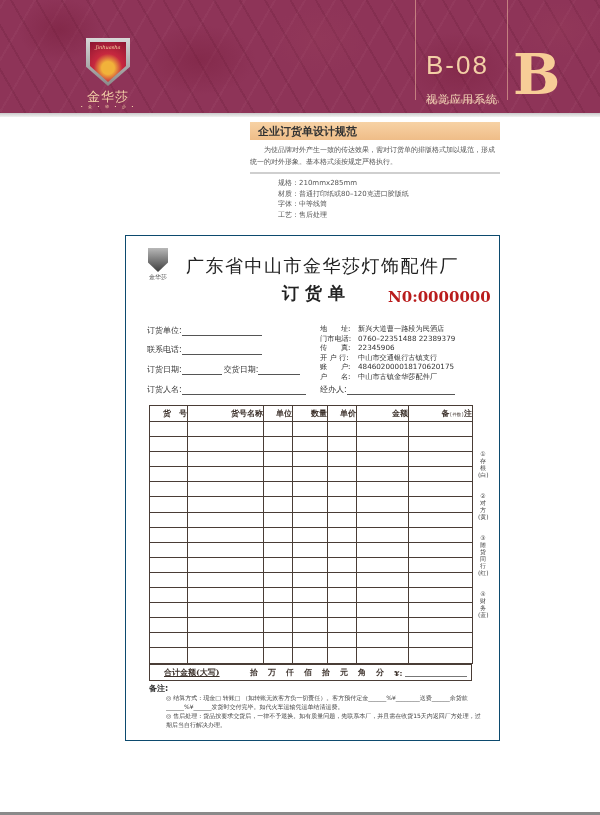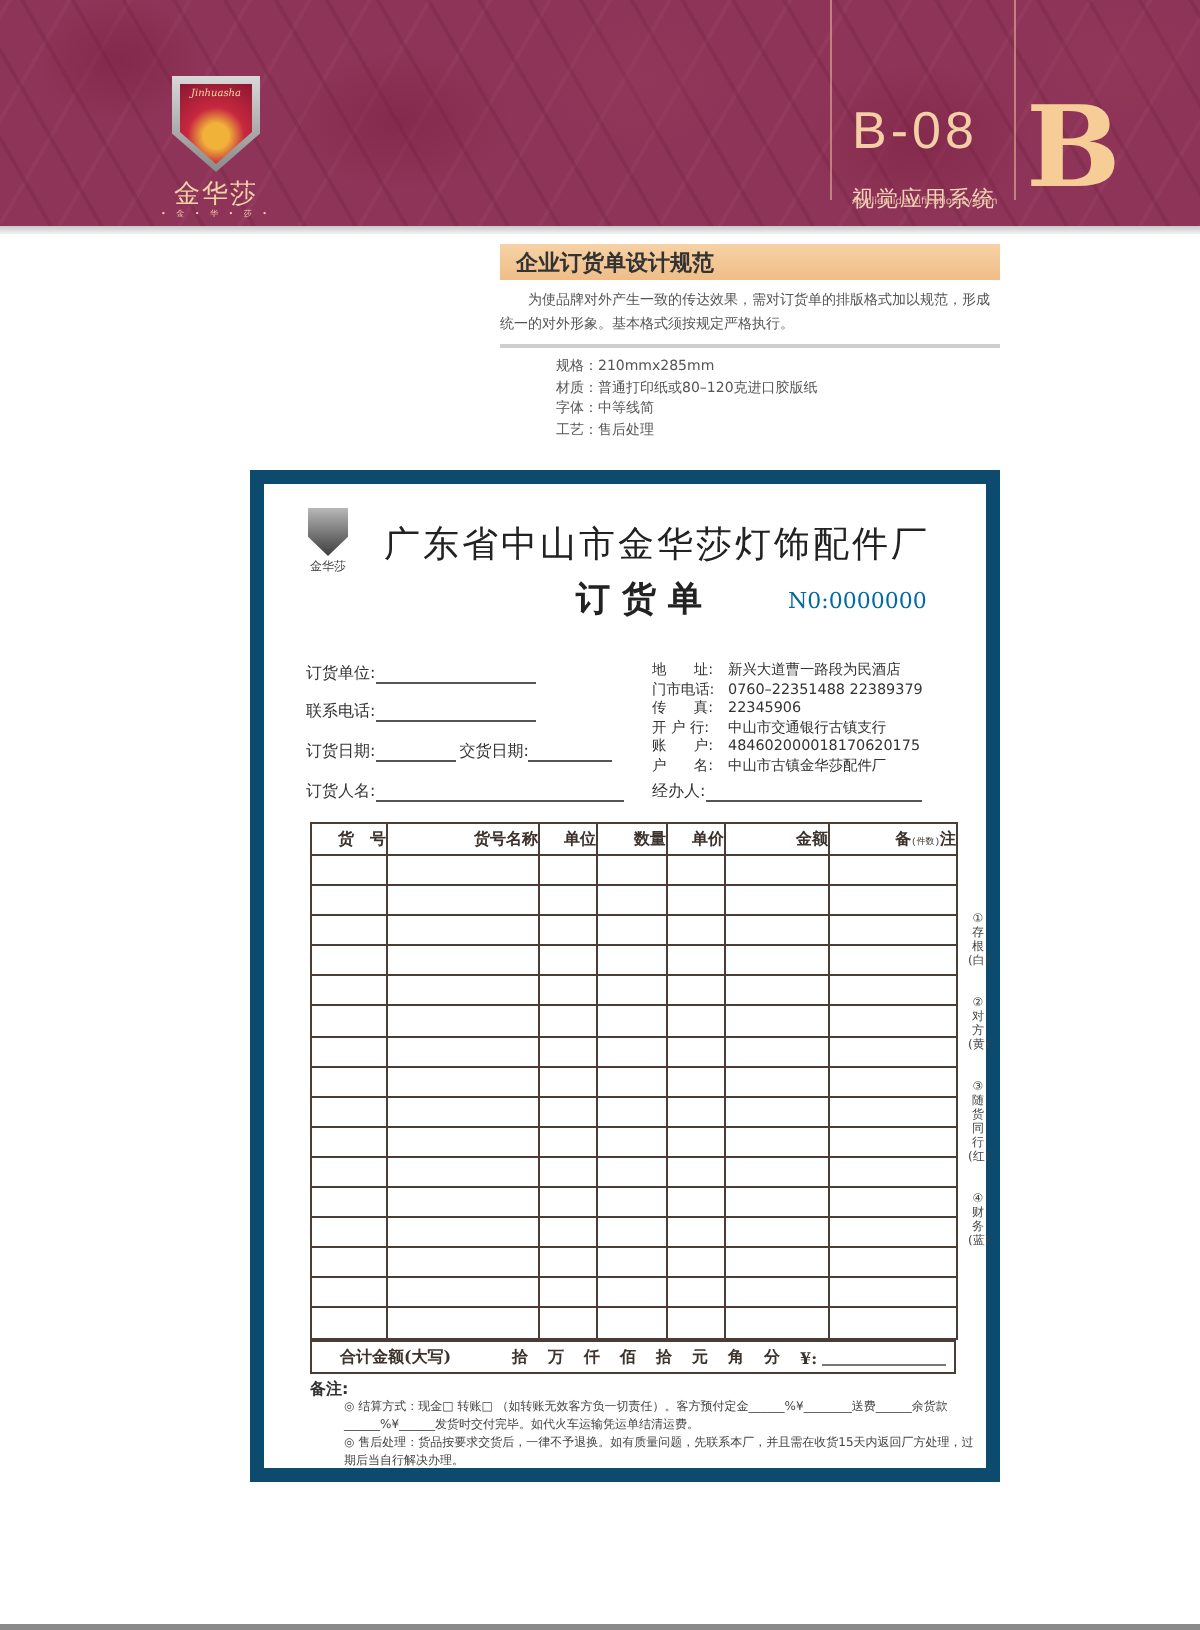--- a/index.html
+++ b/index.html
@@ -43,44 +43,44 @@
   .bigB { position: absolute; left: 513px; top: 46px; color: #f7cd97; font-size: 56px; font-weight: bold; font-family: "DejaVu Serif", serif; line-height: 1; }
 
   
   .sec-bar { position: absolute; left: 250px; top: 122px; width: 250px; height: 18px; background: linear-gradient(#f7d2a5, #efbd88); }
   .sec-title { position: absolute; left: 258px; top: 124px; font-size: 11px; color: #333; font-weight: bold; }
   .intro { position: absolute; left: 250px; top: 144px; width: 250px; font-size: 7px; line-height: 12px; color: #555; text-indent: 14px; }
   .sep { position: absolute; left: 250px; top: 172px; width: 250px; height: 2px; background: #cfcfcf; }
   .specs { position: absolute; left: 250px; top: 178px; font-size: 7px; color: #555; line-height: 10.5px; margin-left: 28px; }
 
   
-  .form { position: absolute; left: 125px; top: 235px; width: 375px; height: 506px; border: 7px solid #0c4a6e; background: #fff; }
+  .form { position: absolute; left: 125px; top: 235px; width: 375px; height: 506px; border: 1px solid #0c4a6e; background: #fff; }
   .f-logo { position: absolute; left: 18px; top: 10px; width: 28px; height: 38px; }
   .f-shield {
     position: absolute; left: 4px; top: 2px; width: 20px; height: 24px;
     background: linear-gradient(#b8b8b8, #3d3d3d);
     clip-path: polygon(0 0, 100% 0, 100% 60%, 50% 100%, 0 60%);
   }
   .f-logo-name { position: absolute; left: 0; top: 27px; width: 28px; text-align: center; font-size: 6px; color: #444; font-family: "DejaVu Serif", serif; }
   .f-company { position: absolute; left: 60px; top: 18px; font-size: 18px; color: #222; letter-spacing: 1.5px; }
   .f-doc { position: absolute; left: 156px; top: 46px; font-size: 17px; color: #222; letter-spacing: 6px; font-weight: bold; }
-  .f-no { position: absolute; left: 262px; top: 52px; font-size: 11px; color: #0369a1; font-weight: normal; font-family: "DejaVu Serif", serif; }
+  .f-no { position: absolute; left: 262px; top: 52px; font-size: 15px; color: #b91c1c; font-weight: bold; font-family: "DejaVu Serif", serif; }
 
   .fl { position: absolute; font-size: 8px; color: #333; display: flex; align-items: flex-end; }
   .blank { display: inline-block; border-bottom: 1px solid #555; height: 9px; }
   .info { position: absolute; left: 194px; top: 88px; font-size: 7.2px; color: #333; line-height: 9.6px; }
   .info .row { display: flex; }
   .info .k { width: 38px; white-space: pre; }
 
   table.grid { position: absolute; left: 23px; top: 169px; border-collapse: collapse; }
   table.grid td, table.grid th { border: 1.5px solid #4a3d36; height: 15.1px; padding: 0; }
   table.grid th { font-family: Liberation Mono, monospace; font-size: 8px; font-weight: bold; color: #3d322c; height: 16px; text-align: right; }
   .th-small { font-size: 4.5px; font-weight: normal; }
   .total { position: absolute; left: 23px; top: 428px; width: 323px; height: 17px; border: 1.5px solid #4a3d36; font-family: "DejaVu Serif", serif; font-size: 8px; font-weight: bold; color: #3d322c; display: flex; align-items: center; }
-  .total .lbl { margin-left: 14px; width: 86px; }
+  .total .lbl { margin-left: 14px; width: 86px; text-decoration: underline; }
   .total .u { margin-right: 10px; }
   .total .line { flex: 1; height: 1px; background: #777; margin: 8px 4px 0 2px; }
 
   .copies { position: absolute; left: 352px; top: 214px; width: 10px; font-size: 6px; color: #444; line-height: 7px; text-align: center; }
   .copies div { margin-bottom: 14px; }
 
   .notes-title { position: absolute; left: 23px; top: 447px; font-size: 8px; color: #333; font-weight: bold; }
   .notes { position: absolute; left: 40px; top: 457px; width: 320px; font-size: 6px; color: #444; line-height: 9px; }
 
   .bottom-line { position: absolute; left: 0; top: 812px; width: 600px; height: 3px; background: #8a8a8a; }

